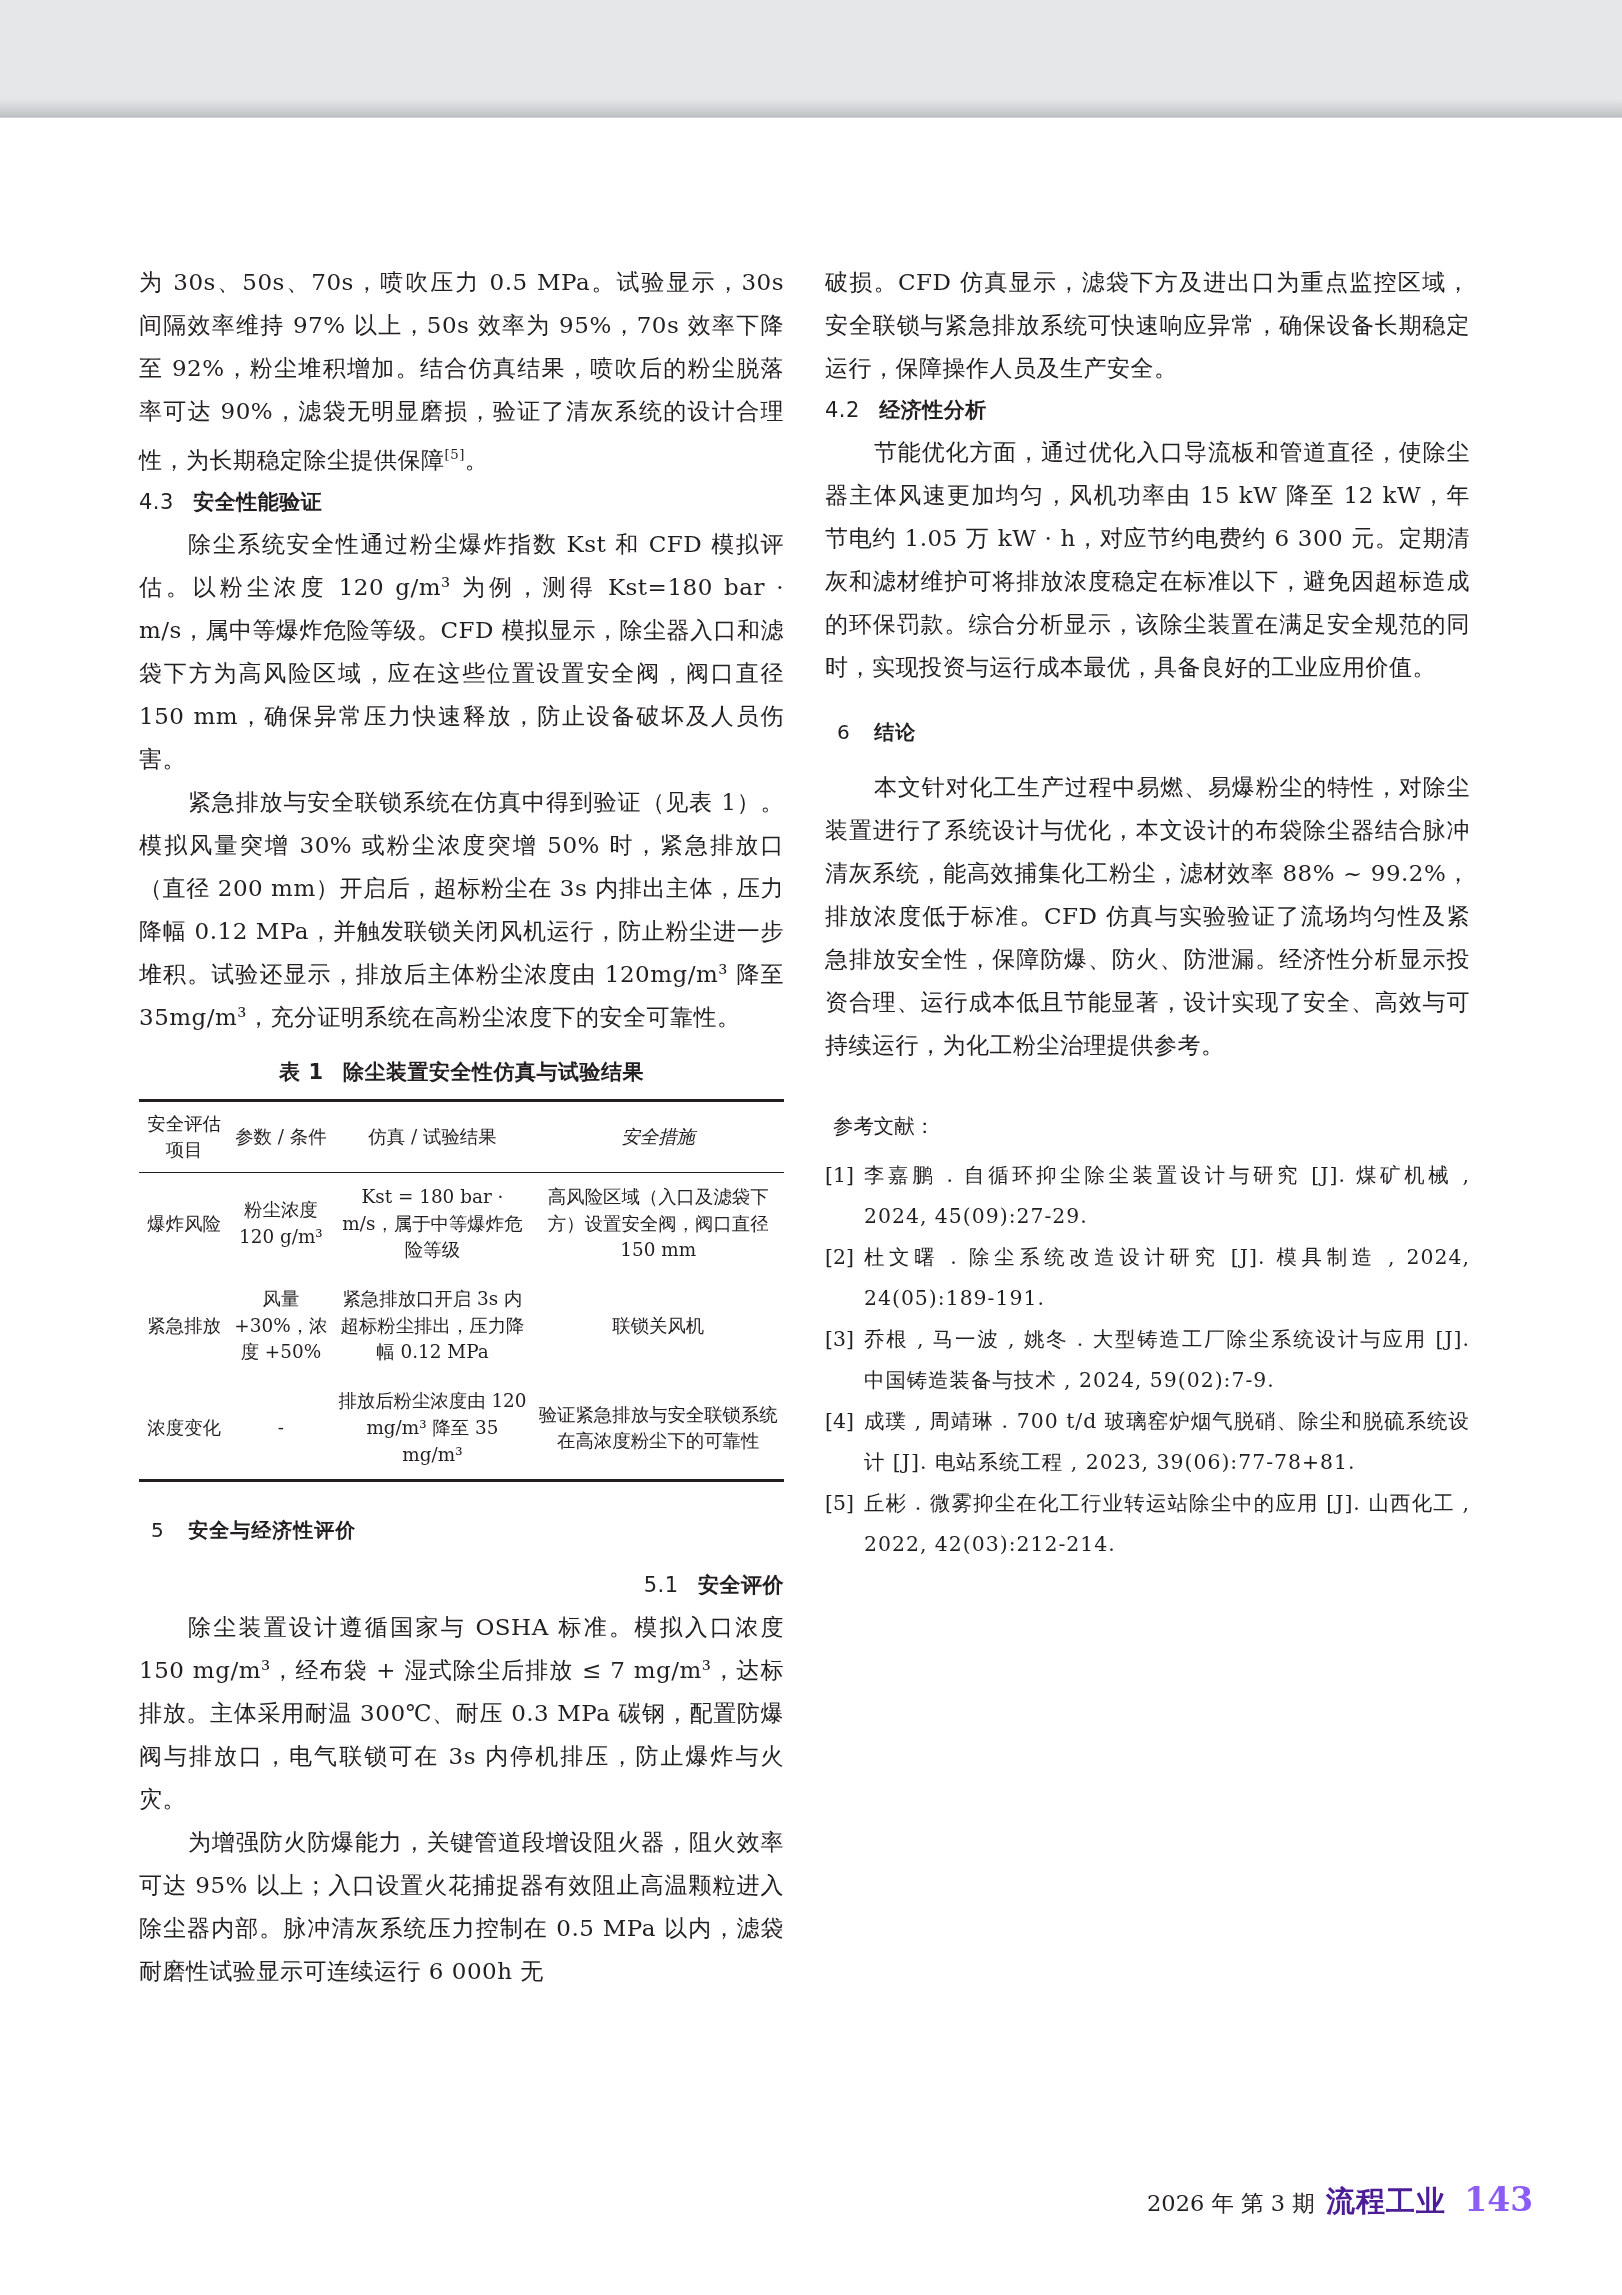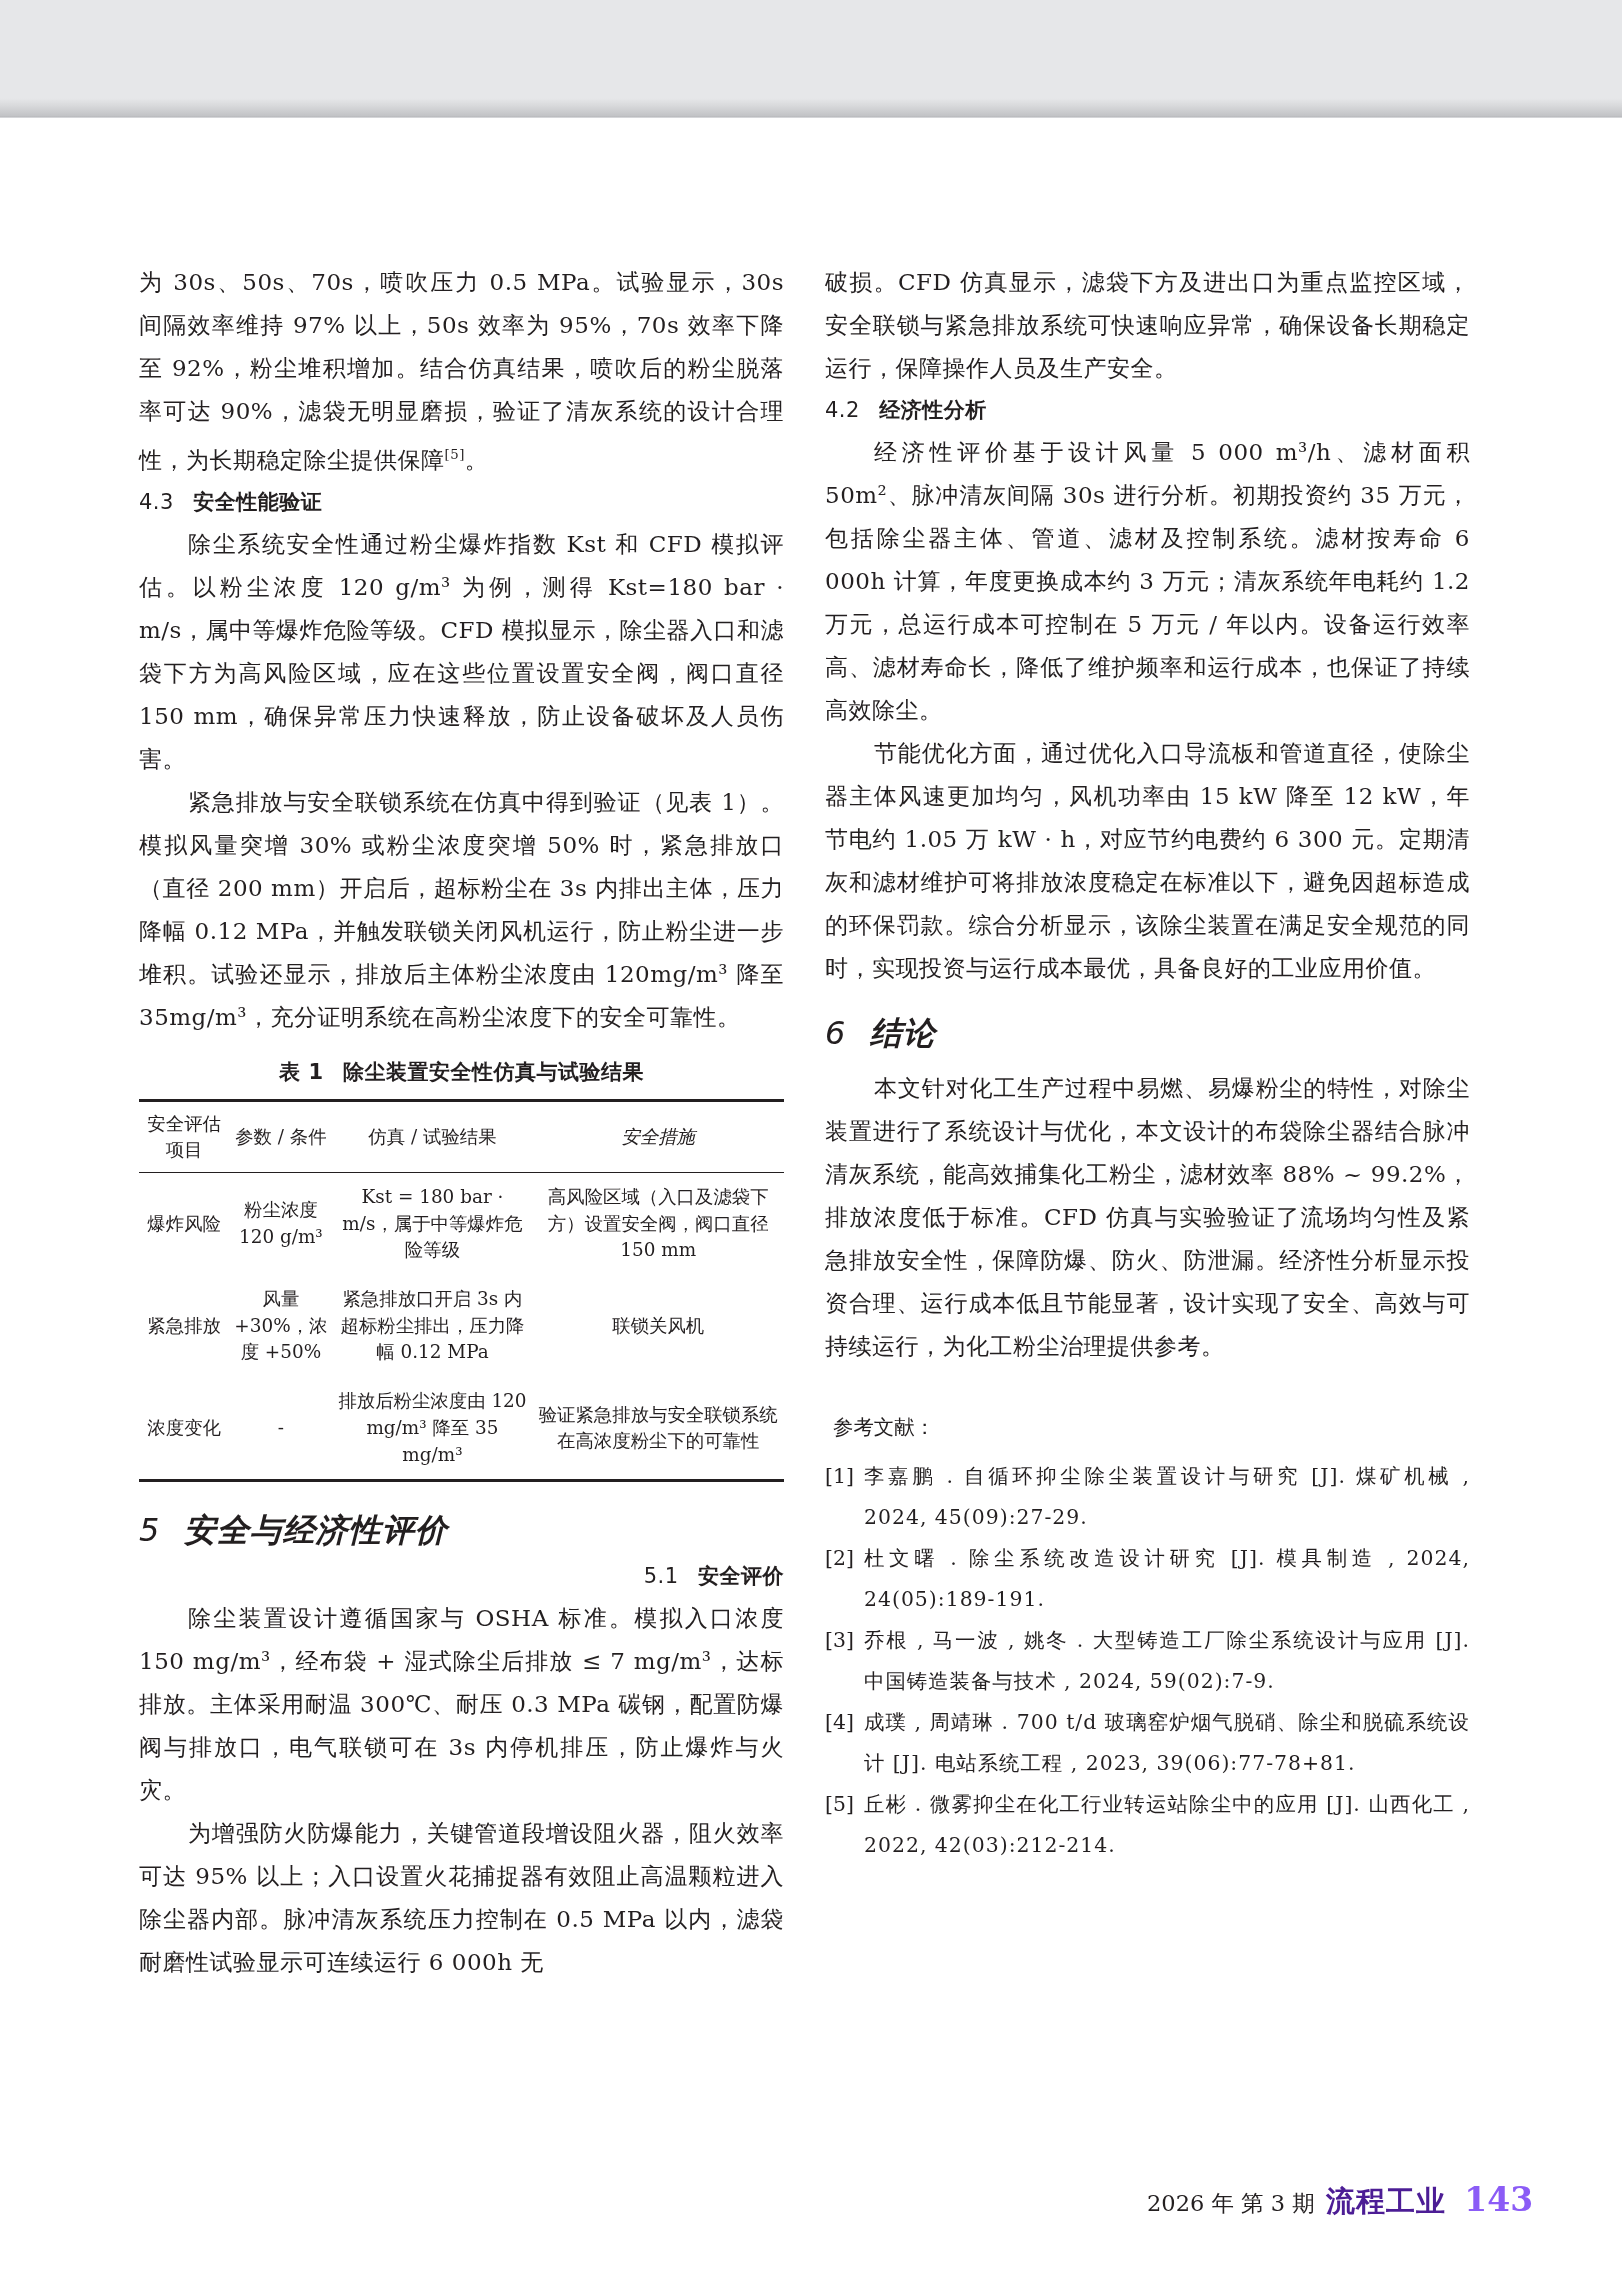--- a/index.html
+++ b/index.html
@@ -22,21 +22,21 @@
     text-align-last: left; letter-spacing: 0.5px;
   }
   .indent { text-indent: 49px; }
   .h3 {
     font-family: "DejaVu Sans", "Liberation Sans", sans-serif; font-weight: bold;
     font-size: 21px; line-height: 41px; margin: 0; letter-spacing: 0.5px;
   }
   .h3 .num { font-weight: normal; margin-right: 19.4px; }
   .h2 {
     font-family: "DejaVu Sans", "Liberation Sans", sans-serif; font-weight: bold;
-    font-size: 32px; line-height: 46px; margin: 0; letter-spacing: 1px; font-style: italic;
+    font-size: 20px; line-height: 46px; margin: 12px; letter-spacing: 1px;
   }
   .h2 .num { font-weight: normal; margin-right: 23.5px; }
 
   
   .tcap {
     font-family: "DejaVu Sans", "Liberation Sans", sans-serif; font-weight: bold;
     font-size: 21px; text-align: center; margin: 19.4px 0 13.3px 0; letter-spacing: 0.5px;
   }
   .tcap .num { margin-right: 19.4px; }
   table.t1 {
@@ -122,21 +122,20 @@
 
   <p class="p indent">除尘装置设计遵循国家与 OSHA 标准。模拟入口浓度 150 mg/m³，经布袋 + 湿式除尘后排放 ≤ 7 mg/m³，达标排放。主体采用耐温 300℃、耐压 0.3 MPa 碳钢，配置防爆阀与排放口，电气联锁可在 3s 内停机排压，防止爆炸与火灾。</p>
   <p class="p indent">为增强防火防爆能力，关键管道段增设阻火器，阻火效率可达 95% 以上；入口设置火花捕捉器有效阻止高温颗粒进入除尘器内部。脉冲清灰系统压力控制在 0.5 MPa 以内，滤袋耐磨性试验显示可连续运行 6 000h 无</p>
 </div>
 
 <div class="col col-right">
   <p class="p">破损。CFD 仿真显示，滤袋下方及进出口为重点监控区域，安全联锁与紧急排放系统可快速响应异常，确保设备长期稳定运行，保障操作人员及生产安全。</p>
 
   <h3 class="h3"><span class="num">4.2</span><span>经济性分析</span></h3>
 
-  <p class="p indent">经济性评价基于设计风量 5 000 m³/h、滤材面积 50m²、脉冲清灰间隔 30s 进行分析。初期投资约 35 万元，包括除尘器主体、管道、滤材及控制系统。滤材按寿命 6 000h 计算，年度更换成本约 3 万元；清灰系统年电耗约 1.2 万元，总运行成本可控制在 5 万元 / 年以内。设备运行效率高、滤材寿命长，降低了维护频率和运行成本，也保证了持续高效除尘。</p>
   <p class="p indent">节能优化方面，通过优化入口导流板和管道直径，使除尘器主体风速更加均匀，风机功率由 15 kW 降至 12 kW，年节电约 1.05 万 kW · h，对应节约电费约 6 300 元。定期清灰和滤材维护可将排放浓度稳定在标准以下，避免因超标造成的环保罚款。综合分析显示，该除尘装置在满足安全规范的同时，实现投资与运行成本最优，具备良好的工业应用价值。</p>
 
   <h2 class="h2" style="margin-top:20.4px; margin-bottom:10.2px;"><span class="num">6</span><span>结论</span></h2>
 
   <p class="p indent">本文针对化工生产过程中易燃、易爆粉尘的特性，对除尘装置进行了系统设计与优化，本文设计的布袋除尘器结合脉冲清灰系统，能高效捕集化工粉尘，滤材效率 88% ~ 99.2%，排放浓度低于标准。CFD 仿真与实验验证了流场均匀性及紧急排放安全性，保障防爆、防火、防泄漏。经济性分析显示投资合理、运行成本低且节能显著，设计实现了安全、高效与可持续运行，为化工粉尘治理提供参考。</p>
 
   <div style="height:31px;"></div>
   <h4 class="refs-title">参考文献：</h4>
 
   <div>

